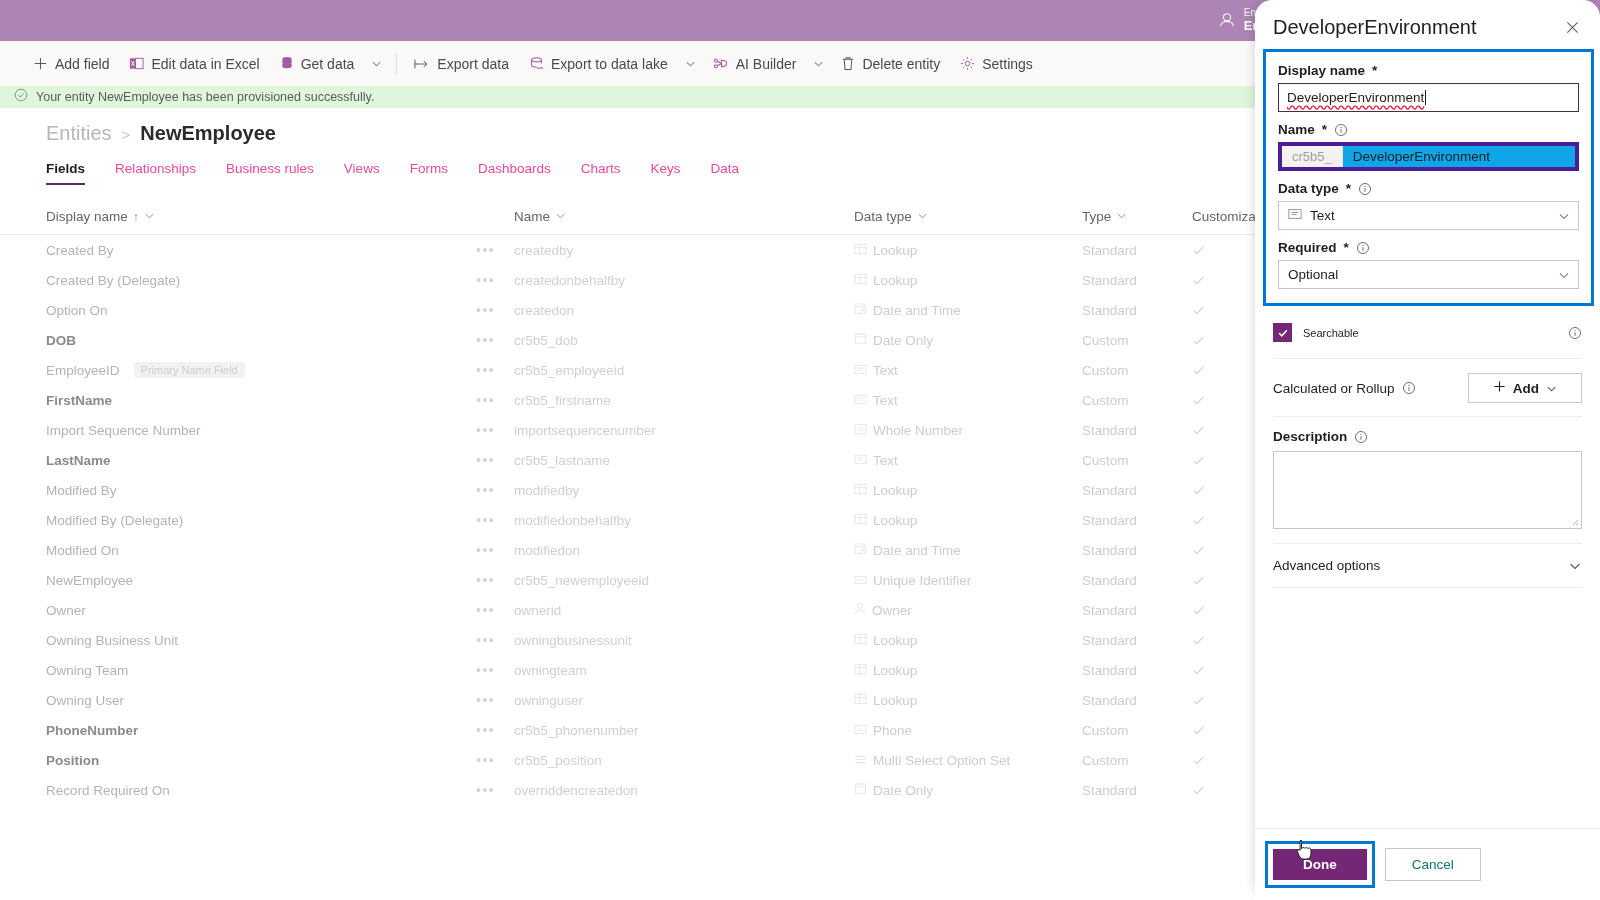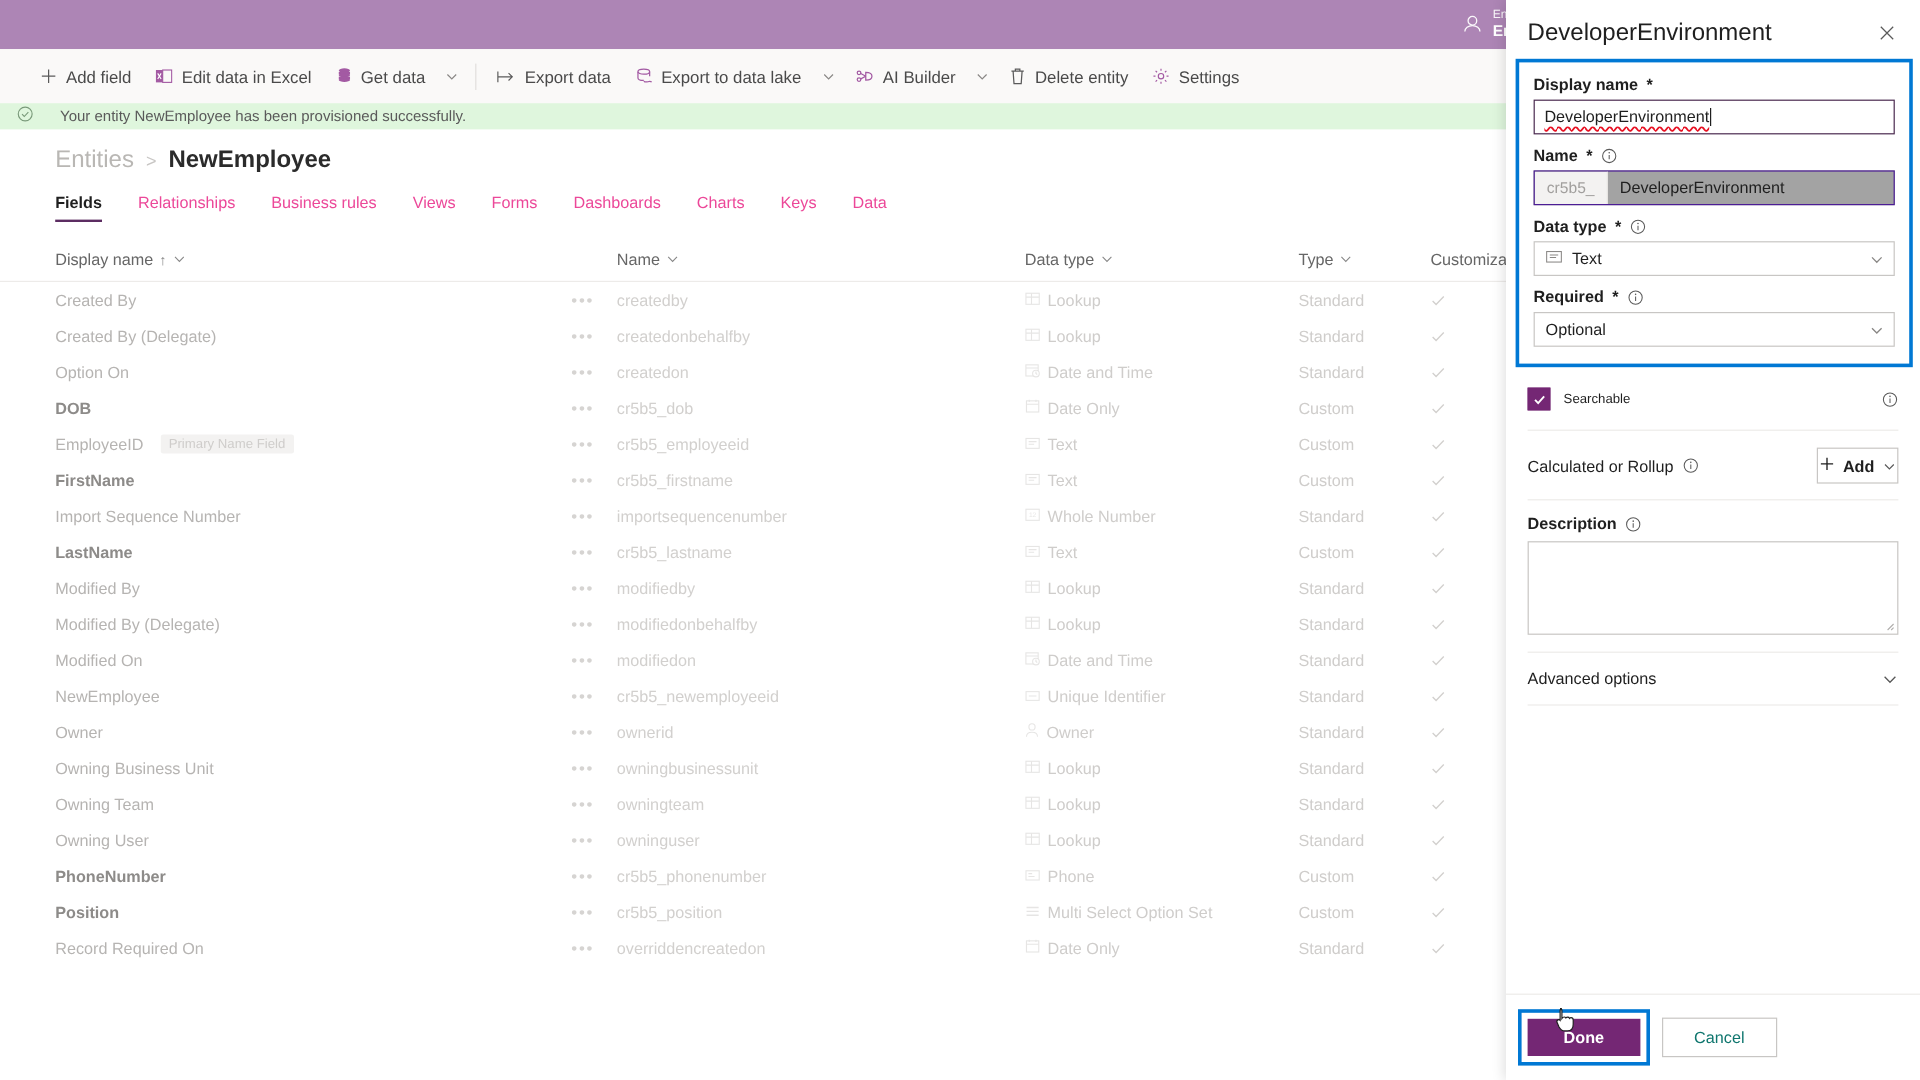--- a/index.html
+++ b/index.html
@@ -37,21 +37,21 @@
   .cmd svg { display: block; flex: none; }
   .caret {
     padding: 6px 6px; display:flex; align-items:center; color:#8a8a8a; cursor: default;
   }
   .cmd-sep { width:1px; height:22px; background:#e1dfdd; margin:0 6px; }
 
   
   .banner {
     position: absolute; left: 0; top: 86px; width: 1600px; height: 22px;
     background: #dff6dd; display: flex; align-items: center;
-    padding-left: 14px; gap: 22px;
+    padding-left: 14px; gap: 8px;
   }
   .banner-text { font-size: 12.5px; color: #5a5a5a; }
 
   
   .content { position: absolute; left: 0; top: 108px; width: 1600px; height: 792px; background:#fff; }
 
   .breadcrumb {
     display: flex; align-items: baseline; gap: 10px;
     padding: 14px 0 0 46px; font-size: 20px;
   }
@@ -95,21 +95,21 @@
     font-size: 11px; color: #cfcdcb; background: #f3f2f1;
     padding: 2px 7px; margin-left: 8px; border-radius: 2px; white-space: nowrap;
   }
   .chk svg { display:block; }
   .dicon { opacity: .45; display:block; flex:none; }
 
   
   .panel {
     position: absolute; right: 0; top: 0; width: 345px; height: 900px;
     background: #ffffff; box-shadow: -2px 0 10px rgba(0,0,0,.13);
-    display: flex; flex-direction: column; z-index: 20;
+    display: flex; flex-direction: column; z-index: 20; border-radius: 17px;
   }
   .panel-head {
     display: flex; align-items: center; justify-content: space-between;
     padding: 16px 16px 10px 18px;
   }
   .panel-title { font-size: 20px; color: #1f1f1f; font-weight: 400; }
   .panel-close { color: #5a5a5a; cursor: pointer; padding: 4px; line-height:0; }
 
   .focus-group {
     margin: 0 6px 0 8px; border: 3px solid #0078d4; padding: 9px 12px 14px 12px;
@@ -131,21 +131,21 @@
   .tbox.focused { border-color: #4a2a4f; }
   .spell {
     text-decoration: underline; text-decoration-style: wavy;
     text-decoration-color: #e81123; text-underline-offset: 3px;
   }
   .caretbar {
     display: inline-block; width: 1px; height: 15px; background: #1f1f1f;
     margin-left: 1px;
   }
   .name-row {
-    width: 100%; height: 29px; border: 1px solid #4c1d95; background: #a3a3a3;
+    width: 100%; height: 29px; border: 4px solid #4c1d95; background: #0ea5e9;
     display: flex; align-items: stretch; overflow: hidden;
   }
   .name-prefix {
     background: #f3f2f1; color: #a19f9d; font-size: 13px;
     display: flex; align-items: center; padding: 0 10px;
     border-right: 1px solid #e6e4e2;
   }
   .name-val { display: flex; align-items: center; padding: 0 10px; font-size: 13.5px; color: #1f1f1f; }
 
   .combo {
@@ -172,21 +172,21 @@
   .divider { height: 1px; background: #edebe9; }
 
   .rollup-row {
     display: flex; align-items: center; justify-content: space-between;
     padding: 14px 0 13px 0;
   }
   .rollup-label { display: flex; align-items: center; gap: 7px; font-size: 13.5px; color: #1f1f1f; }
   .addbtn {
     display: flex; align-items: center; gap: 7px;
     border: 1px solid #c8c6c4; background: #fff;
-    padding: 6px 1px; font-size: 13.5px; color: #1f1f1f; font-weight: 600; cursor: default;
+    padding: 6px 24px; font-size: 13.5px; color: #1f1f1f; font-weight: 600; cursor: default;
   }
   .addbtn .chev { color:#5a5a5a; line-height:0; font-weight: 400; }
 
   .desc-wrap { padding: 12px 0 14px 0; }
   .desc-label {
     font-size: 13.5px; color: #1f1f1f; font-weight: 700;
     display: flex; align-items: center; gap: 7px; margin-bottom: 7px;
   }
   .desc-box {
     width: 100%; height: 78px; border: 1px solid #c8c6c4; background: #fff;

